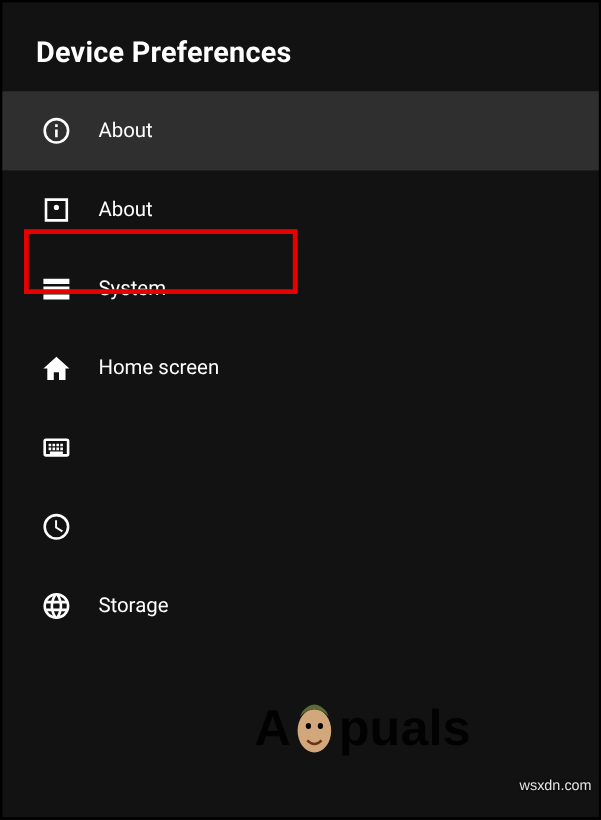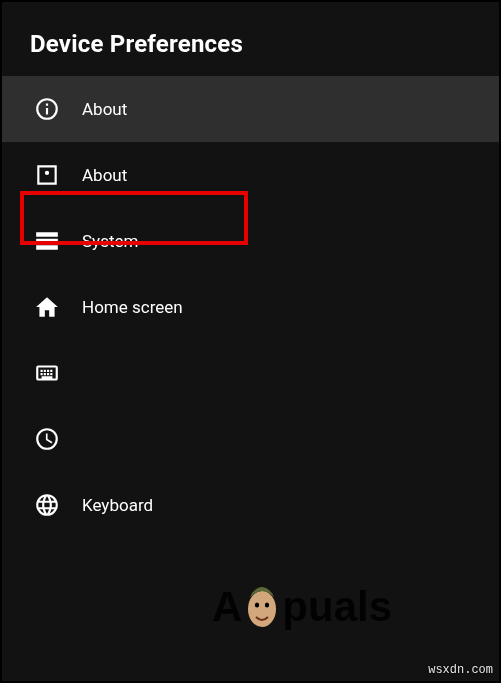--- a/index.html
+++ b/index.html
@@ -59,24 +59,24 @@
       border: 4px solid #e60000;
       left: 18px;
       top: 189px;
       width: 228px;
       height: 54px;
       pointer-events: none;
     }
     .watermark-site {
       position: absolute;
       right: 6px;
-      bottom: 4px;
+      bottom: 20px;
       color: #e6e6e6;
       font-size: 12px;
-      font-family: Liberation Mono, monospace;
+      font-family: Liberation Sans, sans-serif;
       text-shadow: 0 0 2px #000;
     }
     .watermark-logo {
       position: absolute;
       bottom: 50px;
       left: 210px;
       display: flex;
       align-items: center;
       color: #000;
       font-family: Arial, sans-serif;
@@ -163,21 +163,21 @@
       </span>
     </div>
 
     <div class="item">
       <span class="icon">
         <svg viewBox="0 0 24 24">
             <path d="M12 2a10 10 0 100 20 10 10 0 000-20zm6.9 6h-2.95a15.65 15.65 0 00-1.38-3.56A8.03 8.03 0 0118.9 8zM12 4c.83 1.2 1.48 2.53 1.91 4h-3.82c.43-1.47 1.08-2.8 1.91-4zM4.26 14a7.9 7.9 0 010-4h3.38a16.5 16.5 0 000 4H4.26zm.82 2h2.95c.32 1.25.78 2.45 1.38 3.56A8.03 8.03 0 015.08 16zm2.95-8H5.08a8.03 8.03 0 014.33-3.56A15.65 15.65 0 008.03 8zM12 20c-.83-1.2-1.48-2.53-1.91-4h3.82c-.43 1.47-1.08 2.8-1.91 4zm2.34-6H9.66a14.7 14.7 0 010-4h4.68a14.7 14.7 0 010 4zm.25 5.56c.6-1.11 1.06-2.31 1.38-3.56h2.95a8.03 8.03 0 01-4.33 3.56zM16.36 14a16.5 16.5 0 000-4h3.38a7.9 7.9 0 010 4h-3.38z"></path>
           </svg>
       </span>
       <div class="labels">
-        <span class="label">Keyboard</span>
+        <span class="label">Storage</span>
       </div>
     </div>
 
   </div>
 
   <div class="highlight-box"></div>
 
   <div class="watermark-logo">
     <span>A</span>
     <span class="head">

